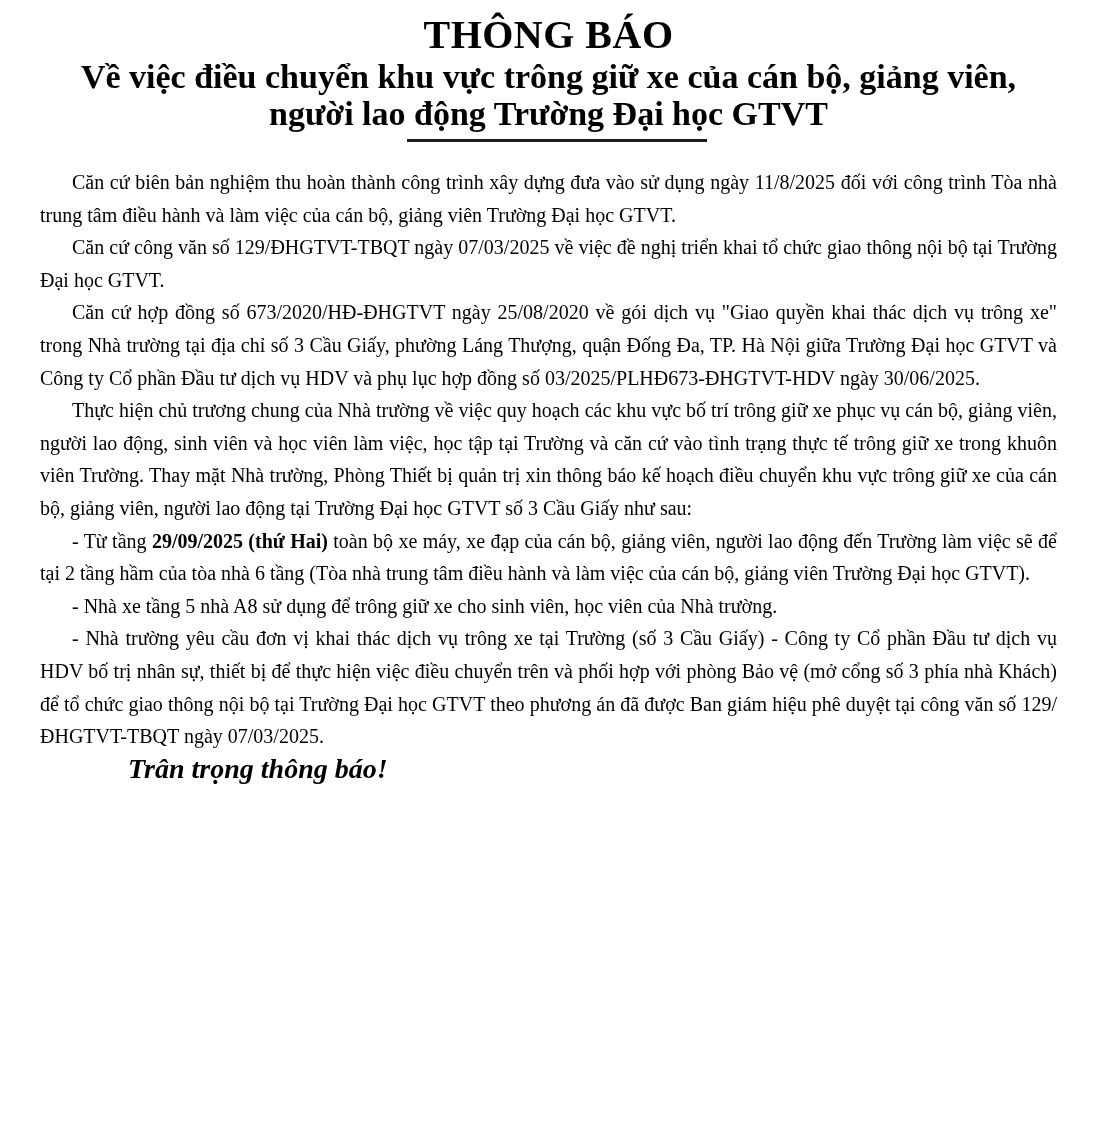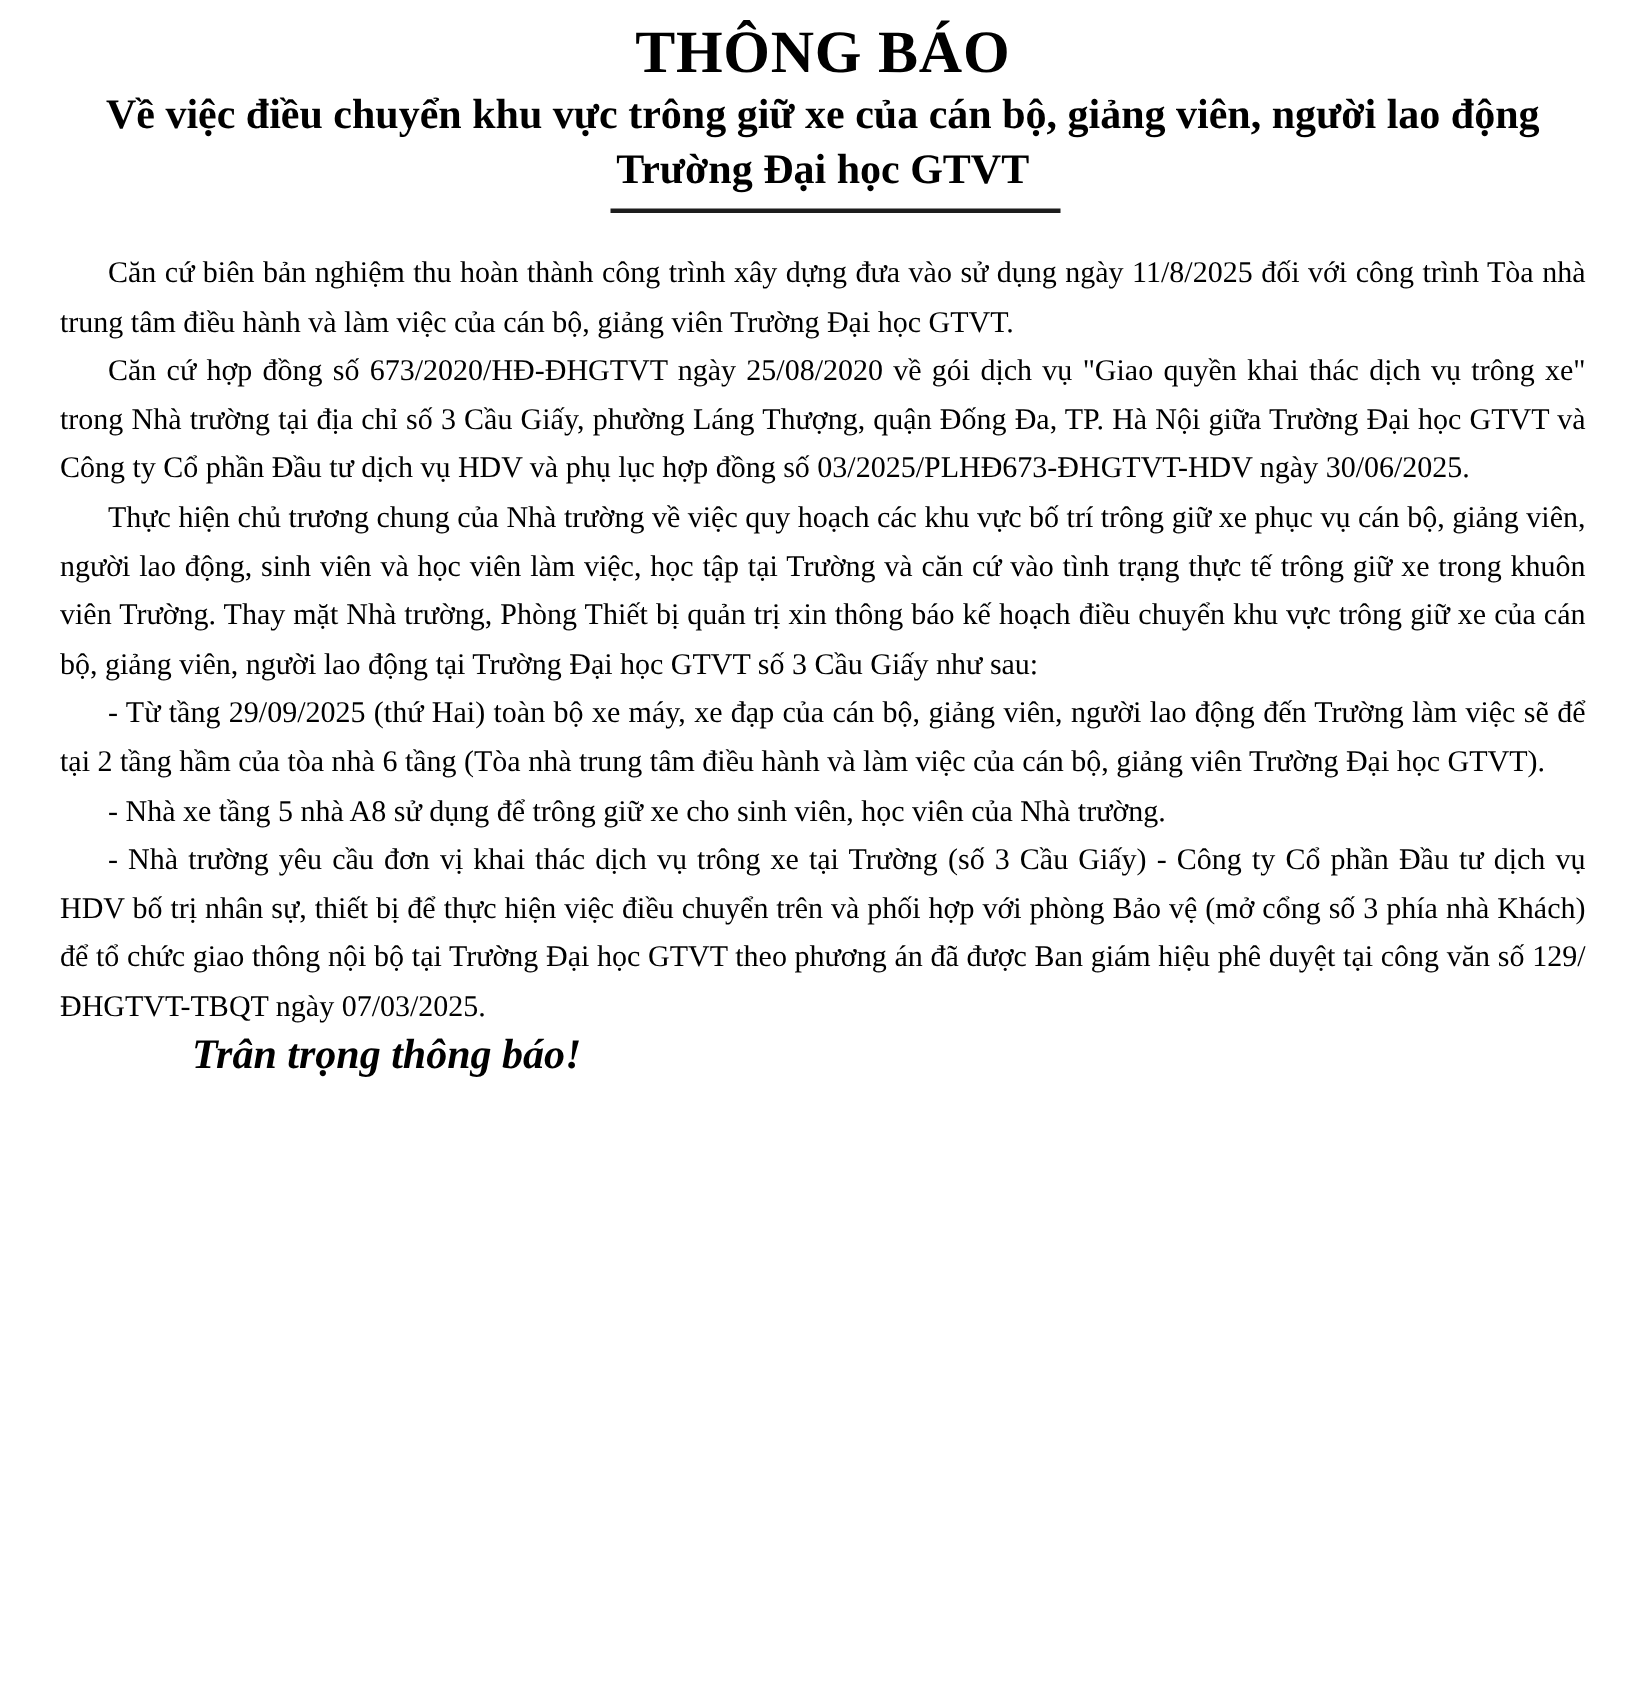--- a/index.html
+++ b/index.html
@@ -22,21 +22,21 @@
     margin: 0;
     text-align: center;
     font-size: 40px;
     line-height: 46px;
     font-weight: bold;
     letter-spacing: 0.5px;
   }
   .doc-subtitle {
     margin: 0;
     text-align: center;
-    font-size: 28px;
+    font-size: 34px;
     line-height: 37px;
     font-weight: bold;
   }
   .title-divider {
     width: 300px;
     height: 0;
     border-top: 3px solid #1d1d1d;
     margin: 7px auto 0 auto;
     transform: translateX(8px);
   }
@@ -44,21 +44,21 @@
     margin: 0;
     font-size: 20px;
     line-height: 32.6px;
     text-align: justify;
     text-indent: 32px;
   }
   .body-p.first {
     margin-top: 24px;
   }
   .bold-inline {
-    font-weight: normal;
+    font-weight: bold;
   }
   .closing-line {
     margin: 0;
     font-size: 28px;
     line-height: 32.6px;
     font-weight: bold;
     font-style: italic;
     text-indent: 88px;
   }
 </style>
@@ -68,20 +68,21 @@
 <div class="page">
 
   <h1 class="doc-title">THÔNG BÁO</h1>
 
   <h2 class="doc-subtitle">Về việc điều chuyển khu vực trông giữ xe của cán bộ, giảng viên, người lao động Trường Đại học GTVT</h2>
 
   <div class="title-divider"></div>
 
   <p class="body-p first">Căn cứ biên bản nghiệm thu hoàn thành công trình xây dựng đưa vào sử dụng ngày 11/8/2025 đối với công trình Tòa nhà trung tâm điều hành và làm việc của cán bộ, giảng viên Trường Đại học GTVT.</p>
 
+  <p class="body-p">Căn cứ công văn số 129/ĐHGTVT-TBQT ngày 07/03/2025 về việc đề nghị triển khai tổ chức giao thông nội bộ tại Trường Đại học GTVT.</p>
 
   <p class="body-p">Căn cứ hợp đồng số 673/2020/HĐ-ĐHGTVT ngày 25/08/2020 về gói dịch vụ "Giao quyền khai thác dịch vụ trông xe" trong Nhà trường tại địa chỉ số 3 Cầu Giấy, phường Láng Thượng, quận Đống Đa, TP. Hà Nội giữa Trường Đại học GTVT và Công ty Cổ phần Đầu tư dịch vụ HDV và phụ lục hợp đồng số 03/2025/PLHĐ673-ĐHGTVT-HDV ngày 30/06/2025.</p>
 
   <p class="body-p">Thực hiện chủ trương chung của Nhà trường về việc quy hoạch các khu vực bố trí trông giữ xe phục vụ cán bộ, giảng viên, người lao động, sinh viên và học viên làm việc, học tập tại Trường và căn cứ vào tình trạng thực tế trông giữ xe trong khuôn viên Trường. Thay mặt Nhà trường, Phòng Thiết bị quản trị xin thông báo kế hoạch điều chuyển khu vực trông giữ xe của cán bộ, giảng viên, người lao động tại Trường Đại học GTVT số 3 Cầu Giấy như sau:</p>
 
   <p class="body-p"><span>- Từ tầng </span><span class="bold-inline">29/09/2025 (thứ Hai)</span><span> toàn bộ xe máy, xe đạp của cán bộ, giảng viên, người lao động đến Trường làm việc sẽ để tại 2 tầng hầm của tòa nhà 6 tầng (Tòa nhà trung tâm điều hành và làm việc của cán bộ, giảng viên Trường Đại học GTVT).</span></p>
 
   <p class="body-p">- Nhà xe tầng 5 nhà A8 sử dụng để trông giữ xe cho sinh viên, học viên của Nhà trường.</p>
 
   <p class="body-p">- Nhà trường yêu cầu đơn vị khai thác dịch vụ trông xe tại Trường (số 3 Cầu Giấy) - Công ty Cổ phần Đầu tư dịch vụ HDV bố trị nhân sự, thiết bị để thực hiện việc điều chuyển trên và phối hợp với phòng Bảo vệ (mở cổng số 3 phía nhà Khách) để tổ chức giao thông nội bộ tại Trường Đại học GTVT theo phương án đã được Ban giám hiệu phê duyệt tại công văn số 129/ĐHGTVT-TBQT ngày 07/03/2025.</p>

